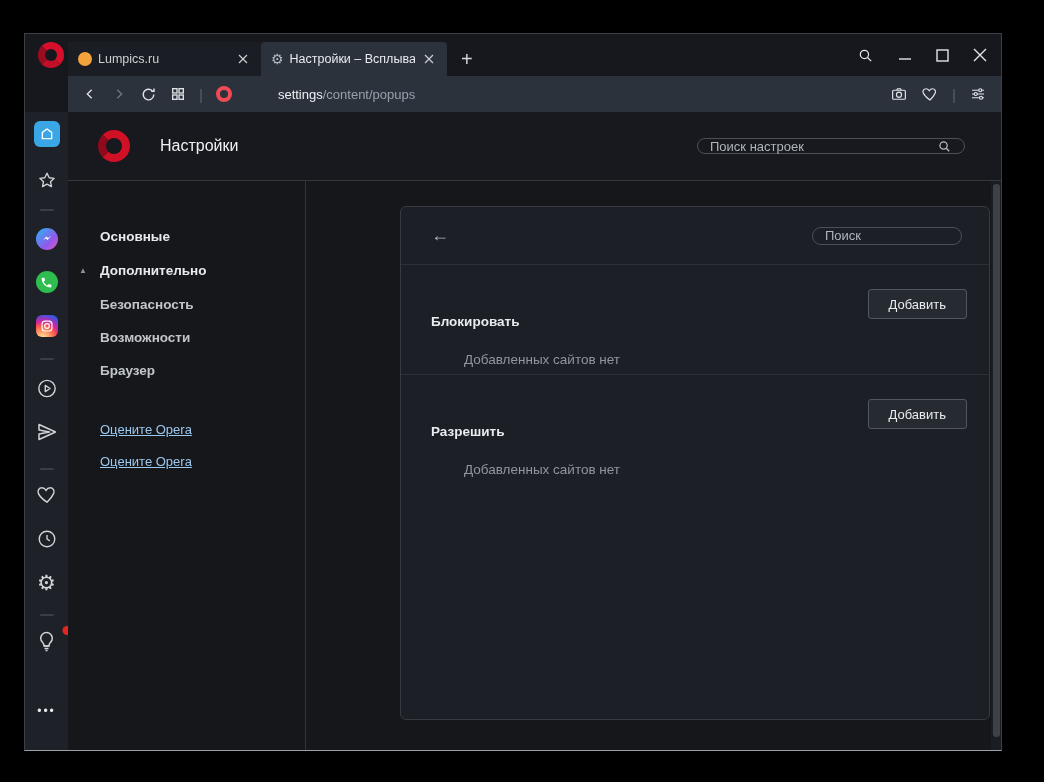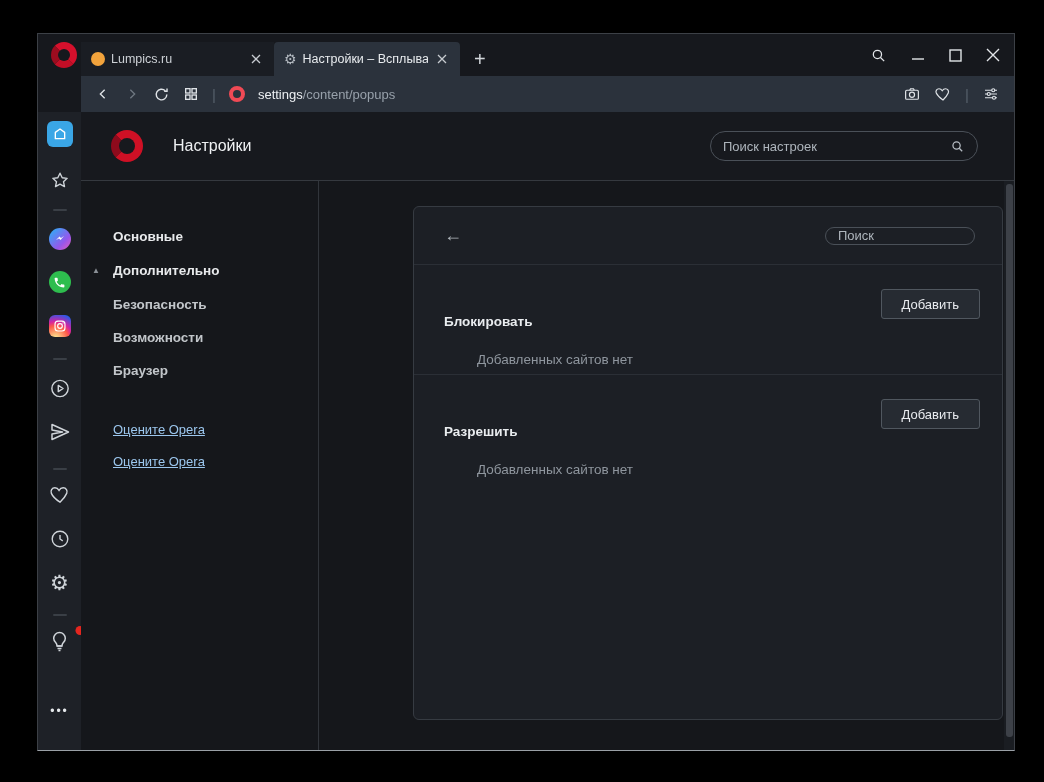--- a/index.html
+++ b/index.html
@@ -4,21 +4,21 @@
 <style>
   * { box-sizing: border-box; margin: 0; padding: 0; }
   html,body { width:1044px; height:782px; }
   body {
     background:#000;
     font-family:"Liberation Sans", sans-serif;
     position:relative; overflow:hidden;
     -webkit-font-smoothing:antialiased;
   }
   .window {
-    position:absolute; left:37px; top:33px; width:978px; height:718px;
+    position:absolute; left:24px; top:33px; width:978px; height:718px;
     background:#0f766e;
     border:1px solid #3c4046; border-bottom-color:#9aa0a6;
     display:flex; flex-direction:column;
   }
   
   .tabbar { height:42px; background:#16181d; position:relative; display:flex; align-items:flex-end; flex:0 0 auto; }
   .opera-menu { position:absolute; left:13px; top:8px; width:26px; height:26px; border-radius:50%;
     border:7px solid #d6102c; border-left-color:#9c0c1f; border-bottom-color:#c20e26; cursor:pointer; }
   .tabs { margin-left:43px; display:flex; height:34px; align-items:stretch; }
   .tab { display:flex; align-items:center; padding:0 10px; font-size:12.5px; cursor:pointer; }
@@ -33,21 +33,21 @@
   .tabbar-controls .wicon { display:flex; align-items:center; justify-content:center; cursor:pointer; }
   
   .address-row { height:36px; display:flex; flex:0 0 auto; }
   .address-gap { width:43px; background:#16181d; }
   .addressbar { flex:1; background:#2b323c; display:flex; align-items:center; padding:0 14px; gap:13px; }
   .nav-ic { display:flex; align-items:center; color:#dfe3e7; cursor:pointer; }
   .nav-ic.dim { color:#6e7781; }
   .vsep { color:#55606b; font-size:15px; }
   .opera-mini { width:16px; height:16px; border-radius:50%; border:4.5px solid #f04a55; }
   .url { font-size:13px; display:flex; align-items:baseline; }
-  .url .primary { color:#edf0f3; }
+  .url .primary { color:#edf0f3;margin-left:33px; }
   .url .secondary { color:#98a1ab; }
   .ab-spacer { flex:1; }
   
   .main { flex:1; display:flex; min-height:0; }
   .side-rail { width:43px; background:#1e2127; position:relative; flex:0 0 auto; }
   .rail-item { position:absolute; left:50%; transform:translateX(-50%); color:#cfd4d9; display:flex; align-items:center; justify-content:center; cursor:pointer; }
   .rail-div { position:absolute; left:50%; transform:translateX(-50%); width:14px; height:2px; background:#3a3f46; border-radius:1px; }
   .speed-dial { width:26px; height:26px; background:#3aa6e6; border-radius:6px; }
   .msgr { width:22px; height:22px; border-radius:50%; background:linear-gradient(135deg,#35a8f5 10%,#9557ec 65%,#e65db8 100%); }
   .wapp { width:22px; height:22px; border-radius:50%; background:#2ebd4e; display:flex; align-items:center; justify-content:center; }
@@ -58,21 +58,21 @@
   .ellipsis { font-size:12px; letter-spacing:2px; color:#e6e9ec; }
   
   .settings { flex:1; display:flex; flex-direction:column; background:#15171b; position:relative; min-width:0; }
   .settings-header { height:69px; flex:0 0 auto; display:flex; align-items:center; padding:0 36px 0 30px; border-bottom:1px solid #35393f; background:#17191e; }
   .settings-logo { width:32px; height:32px; border-radius:50%; border:8px solid #cf1025; border-left-color:#8e0a1c; }
   .settings-title { margin-left:30px; font-size:16px; color:#eff1f3; }
   .search-pill { display:flex; align-items:center; border:1px solid #4a5058; border-radius:16px; background:transparent; padding:0 12px; }
   .search-pill input { flex:1; background:transparent; border:none; outline:none; color:#dfe3e7; font-size:13px; font-family:inherit; }
   .search-pill input::placeholder { color:#aeb5bc; opacity:1; }
   .search-pill .mag { color:#b7bdc4; display:flex; }
-  .hdr-search { margin-left:auto; width:268px; height:30px; }
+  .hdr-search { margin-left:auto; width:268px; height:16px; }
   .settings-body { flex:1; display:flex; position:relative; min-height:0; overflow:hidden; }
   .left-nav { width:238px; flex:0 0 auto; border-right:1px solid #31353b; padding:48px 0 0 32px; }
   .nav-item { font-size:13.5px; font-weight:bold; color:#e8eaec; margin-bottom:19px; cursor:pointer; position:relative; }
   .nav-sub { font-size:13.5px; font-weight:bold; color:#c2c6ca; margin-bottom:18px; cursor:pointer; }
   .nav-tri { position:absolute; left:-21px; top:3px; font-size:8px; color:#8a9096; }
   .nav-links { margin-top:42px; }
   .nav-link { display:inline-block; font-size:13px; color:#9cc7ee; text-decoration:underline; margin-bottom:15px; cursor:pointer; }
   .content { flex:1; padding:25px 0 0 94px; position:relative; min-width:0; }
   .section-title { font-size:15px; font-weight:bold; color:#f1f3f5; margin-bottom:14px; }
   .card { width:590px; background:#1c1f25; border:1px solid #363b42; border-radius:6px; height:514px; overflow:hidden; }

